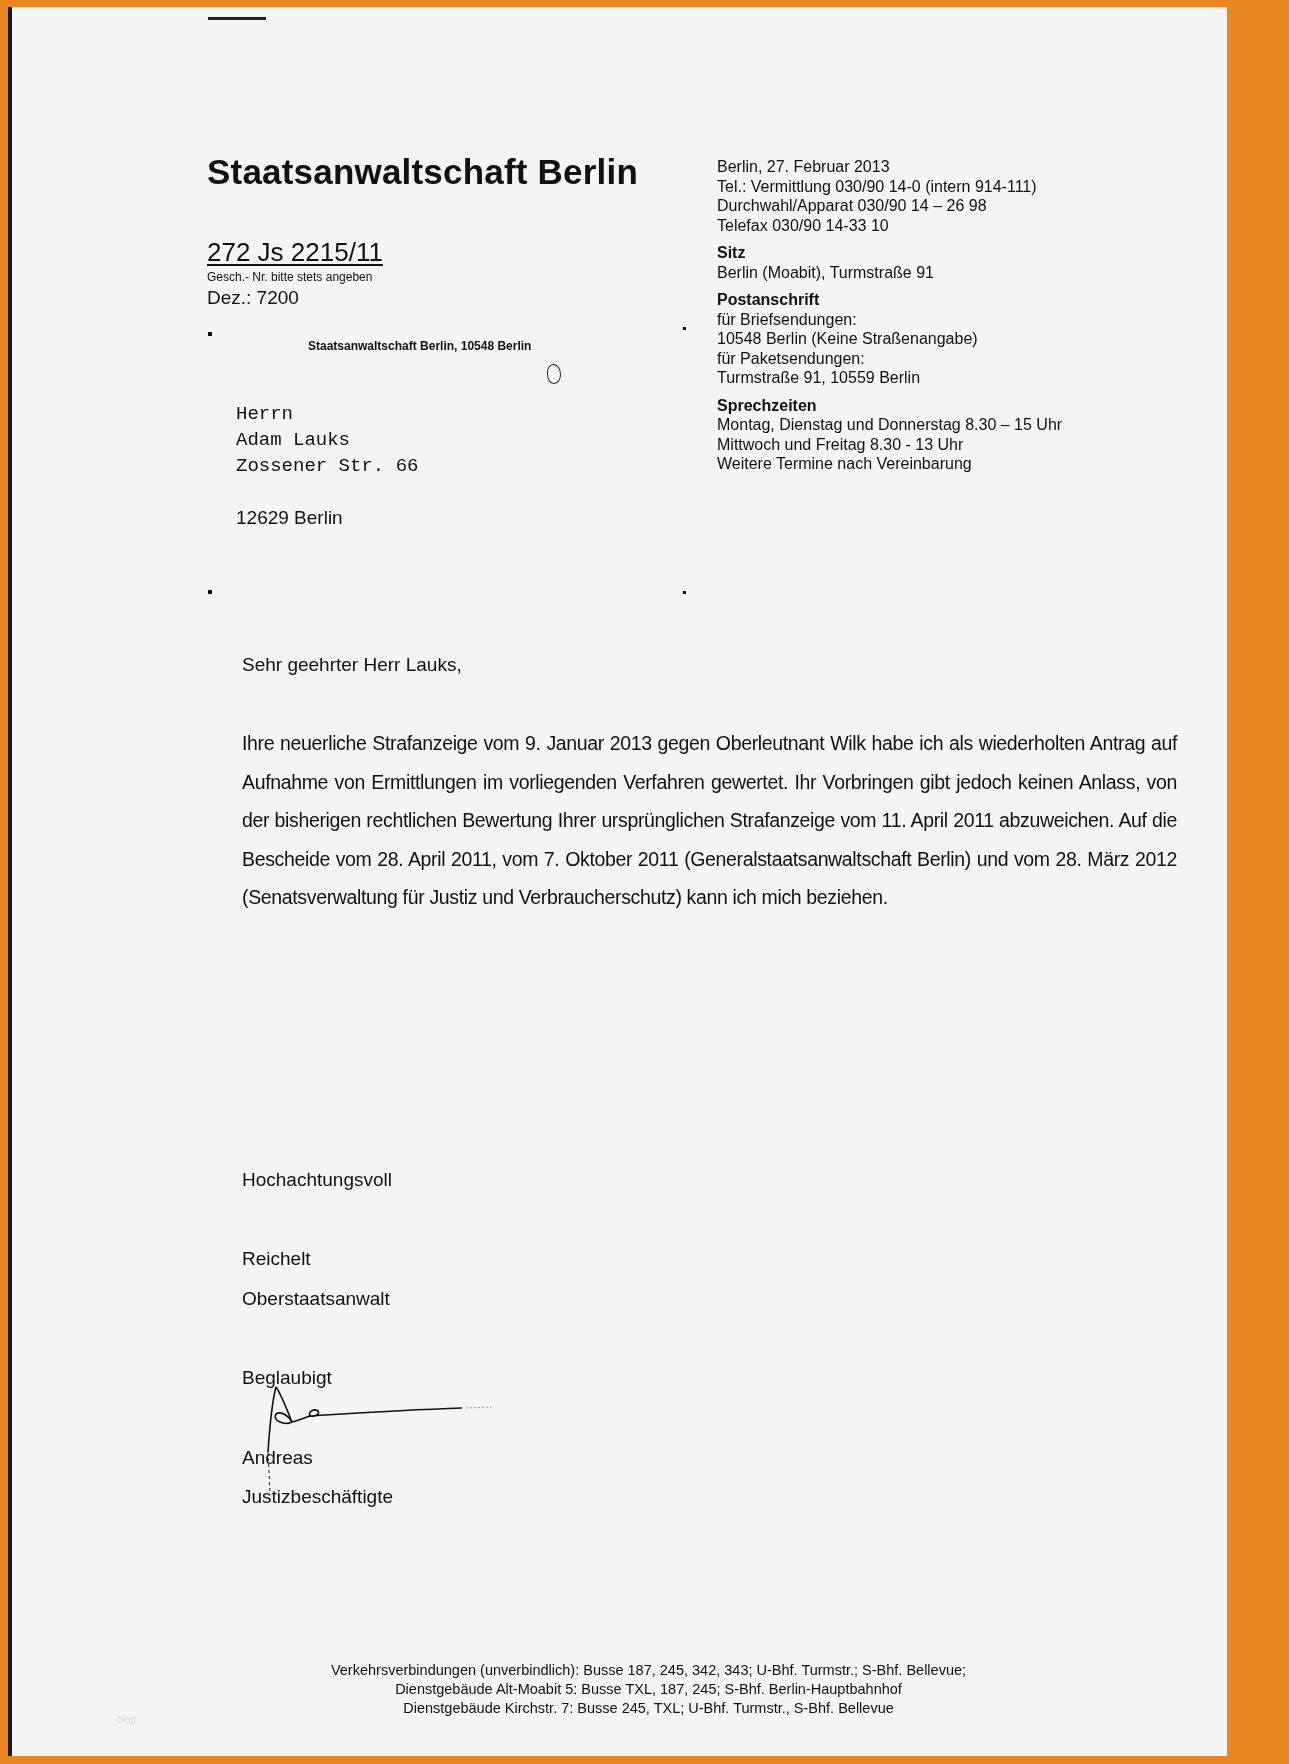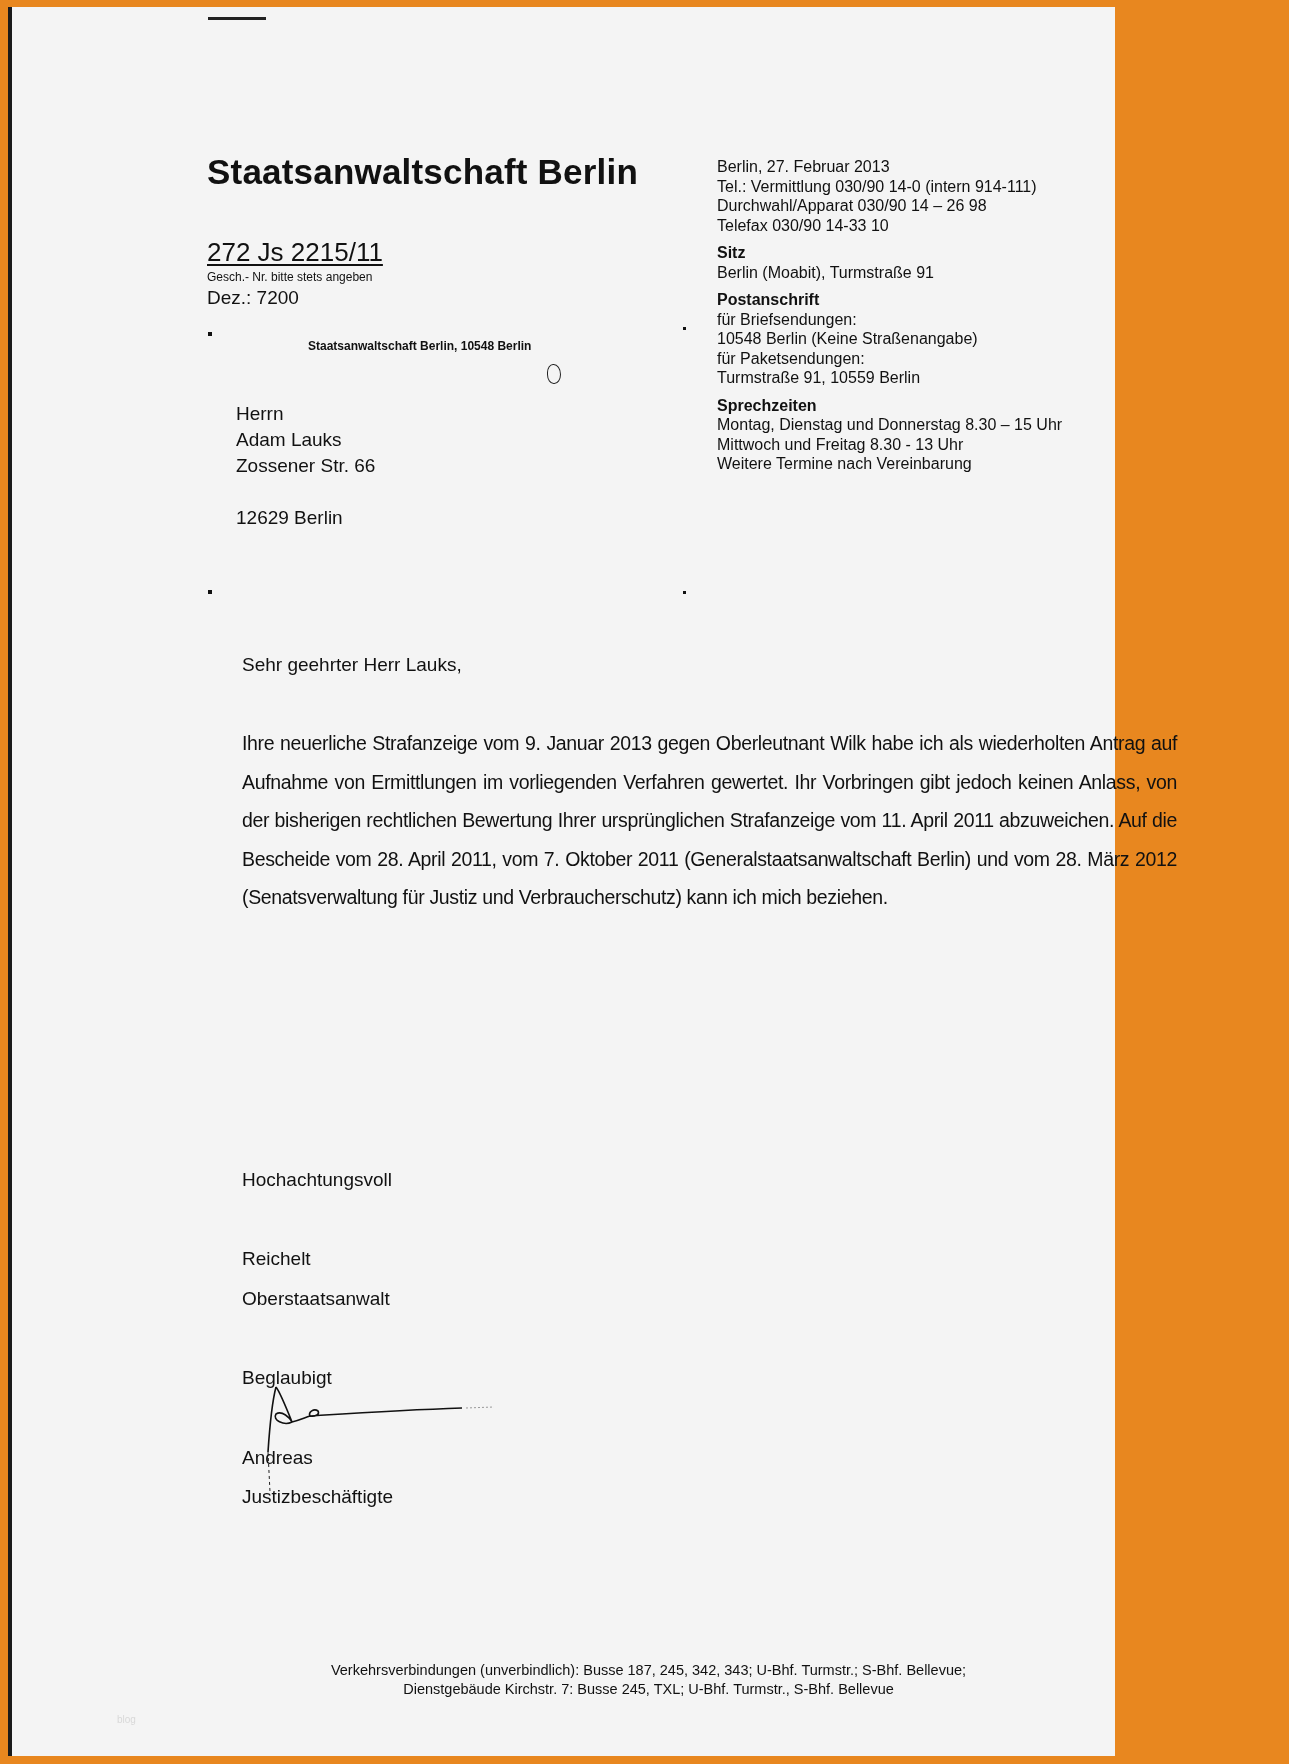--- a/index.html
+++ b/index.html
@@ -7,21 +7,21 @@
       width: 1289px; height: 1764px;
       background: #e8871f;
       position: relative;
       overflow: hidden;
       font-family: "Liberation Sans", sans-serif;
       color: #111;
     }
     .page {
       position: absolute;
       left: 8px; top: 7px;
-      width: 1107px; height: 1749px;
+      width: 1219px; height: 1749px;
       background: #f4f4f4;
       border-left: 4px solid #1a1a1a;
       box-sizing: border-box;
     }
     .abs { position: absolute; white-space: nowrap; }
     .title {
       left: 195px; top: 145px;
       font-size: 35px; font-weight: bold; letter-spacing: 0.2px;
     }
     .aktz {
@@ -30,21 +30,21 @@
       text-underline-offset: 3px;
     }
     .aktz-note { left: 195px; top: 263px; font-size: 12px; }
     .dez { left: 195px; top: 280px; font-size: 19px; }
     .bullet { width: 4px; height: 4px; background: #111; }
     .return { left: 296px; top: 332px; font-size: 12px; font-weight: bold; }
     .stamp {
       left: 535px; top: 357px; width: 12px; height: 18px;
       border: 1.5px solid #222; border-radius: 45% 55% 50% 50%;
     }
-    .addr { left: 224px; top: 394px; font-size: 19px; line-height: 26px; }
+    .addr { left: 224px; top: 394px; font-size: 19px; line-height: 26px; font-family: Liberation Mono, monospace; }
     .addr-city { left: 224px; top: 500px; font-size: 19px; }
     .info {
       left: 705px; top: 150px; font-size: 16px; line-height: 19.5px;
     }
     .info .head { font-weight: bold; }
     .info .gap { height: 8px; }
     .salutation { left: 230px; top: 647px; font-size: 19px; }
     .body-text {
       left: 230px; width: 935px; font-size: 19.5px; line-height: 38.5px;
       white-space: normal; text-align: justify;
@@ -124,17 +124,18 @@
     <path d="M14 25 C10 40, 8 60, 6 90 M14 25 C18 30, 24 45, 30 60 C22 64, 10 58, 14 52 C20 48, 28 56, 30 60 C38 58, 42 56, 48 54 C46 50, 52 46, 56 49 C58 52, 54 55, 48 54 C80 52, 140 48, 200 46" fill="none" stroke="#111" stroke-width="1.6"></path>
     <path d="M6 90 L8 130" fill="none" stroke="#222" stroke-width="1" stroke-dasharray="3,3"></path>
     <path d="M204 46 L232 45" fill="none" stroke="#999" stroke-width="1" stroke-dasharray="2,2"></path>
   </svg>
 
   <div class="abs closing" style="top:1440px;">Andreas</div>
   <div class="abs closing" style="top:1479px;">Justizbeschäftigte</div>
 
   <div class="abs footer">
     <div>Verkehrsverbindungen (unverbindlich): Busse 187, 245, 342, 343; U-Bhf. Turmstr.; S-Bhf. Bellevue;</div>
+    <div>Dienstgebäude Alt-Moabit 5: Busse TXL, 187, 245; S-Bhf. Berlin-Hauptbahnhof</div>
     <div>Dienstgebäude Kirchstr. 7: Busse 245, TXL; U-Bhf. Turmstr., S-Bhf. Bellevue</div>
   </div>
 
   <div class="abs faint">blog</div>
 </div>
 
 </body></html>

